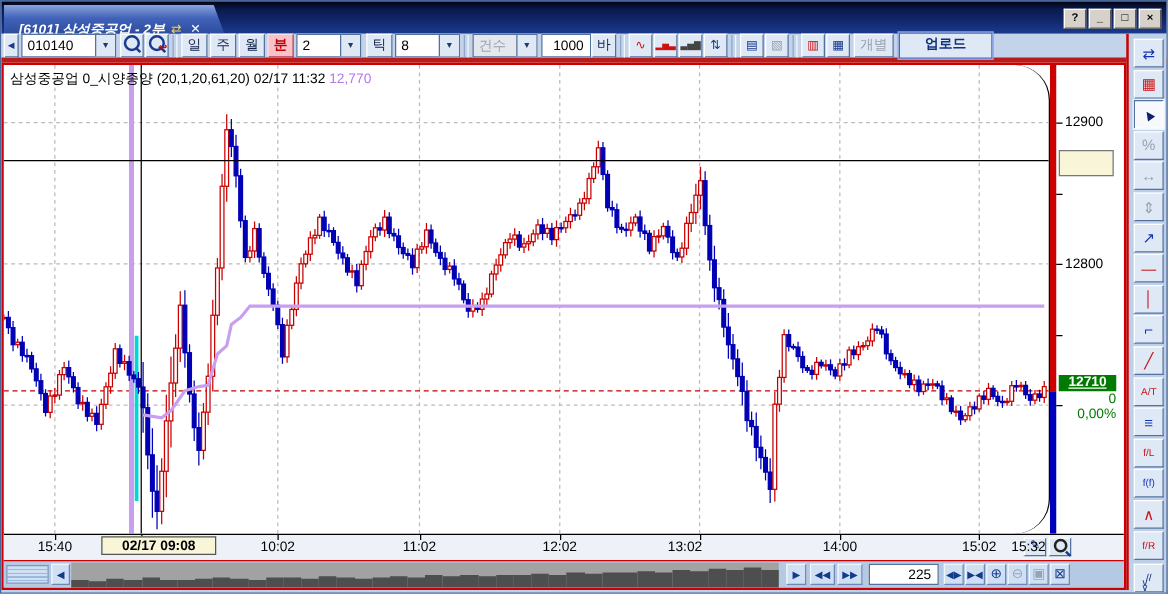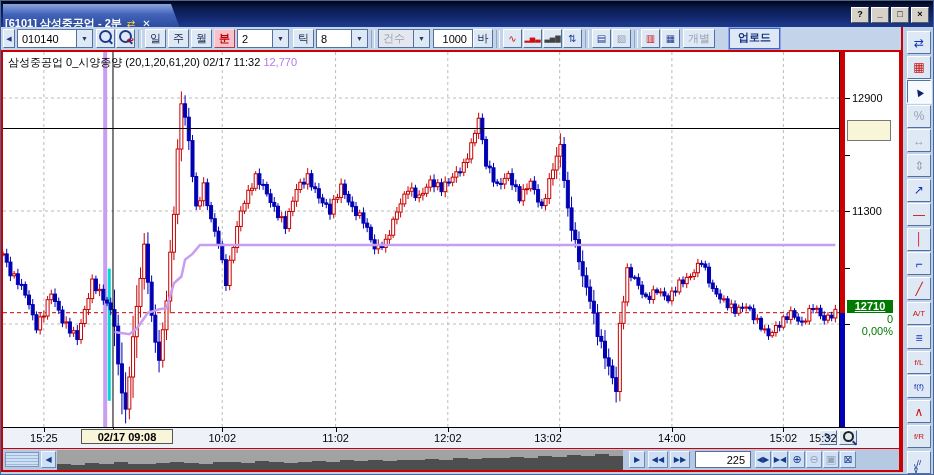--- a/index.html
+++ b/index.html
@@ -1,45 +1,45 @@
 <!DOCTYPE html>
 <html><head>
 <meta charset="utf-8">
 <style>
   html,body{margin:0;padding:0;}
   body{font-family:"Liberation Sans","DejaVu Sans",sans-serif;font-size:11px;}
   #win{position:relative;width:934px;height:475px;background:#bdd0e7;border:1px solid #47679c;box-sizing:border-box;overflow:hidden;}
   
   #titlebar{position:absolute;left:0;top:0;width:934px;height:26px;background:linear-gradient(180deg,#01030f 0%,#0a1a4e 25%,#12276b 60%,#1b3a8e 100%);}
-  #title-tab{position:absolute;left:2px;top:3px;width:182px;height:38px;background:linear-gradient(180deg,#8ba4dd 0%,#4062b8 28%,#16327e 100%);clip-path:polygon(0 0,calc(100% - 14px) 0,100% 100%,0 100%);color:#fff;display:flex;align-items:center;padding-left:2px;box-sizing:border-box;gap:5px;}
+  #title-tab{position:absolute;left:2px;top:3px;width:182px;height:38px;background:linear-gradient(180deg,#8ba4dd 0%,#4062b8 28%,#16327e 100%);clip-path:polygon(0 0,calc(100% - 14px) 0,100% 100%,0 100%);color:#fff;display:flex;align-items:center;padding-left:12px;box-sizing:border-box;gap:5px;font-style:italic;}
   #title-tab .t{font-weight:bold;font-size:11px;white-space:nowrap;}
   #tab-swap{color:#ffd24a;font-size:10px;}
   #tab-close{color:#fff;font-weight:bold;font-size:10px;margin-left:2px;cursor:default;}
   #winbtns{position:absolute;right:6px;top:6px;display:flex;gap:2px;}
   .wbtn{width:16px;height:14px;background:#d6d2ca;border:1px solid;border-color:#fff #5a5a5a #5a5a5a #fff;font-size:9px;line-height:12px;text-align:center;color:#000;font-weight:bold;}
   
-  #toolbar{position:absolute;left:0;top:26px;width:934px;height:24px;background:#c3d4ea;border-bottom:1px solid #b91c1c;display:flex;align-items:center;padding-left:2px;box-sizing:border-box;}
+  #toolbar{position:absolute;left:0;top:26px;width:934px;height:24px;background:#c3d4ea;border-bottom:5px solid #b91c1c;display:flex;align-items:center;padding-left:2px;box-sizing:border-box;}
   .tb-sep{width:2px;height:18px;border-left:1px solid #8fa6c6;border-right:1px solid #f2f7fd;margin:0 3px;}
   .btn{background:#dfe9f6;border:1px solid;border-color:#fdfeff #53719e #53719e #fdfeff;height:19px;line-height:17px;text-align:center;color:#10224a;box-sizing:border-box;padding:0 3px;white-space:nowrap;}
   .btn.icon{width:19px;padding:0;font-size:10px;color:#1b3a8e;}
   .btn.gray{color:#98a2ae;}
   .btn.active-pink{background:#f8c2ca;border-color:#f8dde2 #b04050 #b04050 #f8dde2;color:#c00000;font-weight:bold;}
   .combo{background:#fff;border:1px solid #53719e;height:19px;display:flex;align-items:center;box-sizing:border-box;padding-left:4px;}
   .combo .val{flex:1;color:#000;}
   .combo .dd{width:15px;height:100%;background:#dfe9f6;border-left:1px solid #53719e;font-size:7px;color:#203a66;display:flex;align-items:center;justify-content:center;}
   .combo.disabled{background:#e4e8ee;}
   .combo.disabled .val{color:#9aa2ae;}
   .tb-input{border:1px solid #53719e;height:19px;box-sizing:border-box;text-align:right;font-size:11px;font-family:inherit;padding:0 5px;}
   .mag{position:relative;display:inline-block;width:9px;height:9px;border:2px solid #1b3a8e;border-radius:50%;}
   .mag:after{content:"";position:absolute;width:5px;height:2px;background:#1b3a8e;transform:rotate(45deg);left:7px;top:9px;}
   .red-arr{position:absolute;color:#cc0000;font-size:9px;right:0;bottom:-2px;font-weight:bold;}
-  #upload-btn{font-weight:bold;color:#12327e;background:#dfe9f6;border:1px solid #4466cc;outline:1px solid #8aa6e0;height:19px;line-height:17px;padding:0 8px;margin-left:14px;}
+  #upload-btn{font-weight:bold;color:#12327e;background:#dfe9f6;border:1px solid #4466cc;outline:1px solid #8aa6e0;height:19px;line-height:17px;padding:0 20px;margin-left:4px;}
   
   #chart-frame{position:absolute;left:0;top:49px;width:900px;height:422px;border:2px solid #cc0000;box-sizing:border-box;background:#fff;}
-  #plot{position:absolute;left:0;top:0;width:836px;height:375px;border-right:1px solid #000;box-sizing:content-box;}
+  #plot{position:absolute;left:0;top:0;width:836px;height:375px;border-right:1px solid #000;box-sizing:content-box;border-radius:28px;}
   #chart-header{position:absolute;left:5px;top:3px;color:#000;font-size:11px;white-space:nowrap;z-index:5;}
   #chart-header .ma-val{color:#b478e8;}
   
   #yaxis{position:absolute;left:837px;top:0;width:59px;height:375px;background:#fff;}
   #colorbar-red{position:absolute;left:0;top:0;width:5px;background:#cc0000;}
   #colorbar-blue{position:absolute;left:0;width:5px;background:#0000bb;}
   .ytick{position:absolute;left:5px;width:5px;height:1px;background:#000;}
   .ylab{position:absolute;left:12px;width:44px;color:#000;font-size:11px;}
   #cross-box{position:absolute;left:7px;width:44px;height:21px;background:#f8f5d8;border:1px solid #777;box-sizing:border-box;}
   #cur-price{position:absolute;left:7px;width:46px;text-align:center;background:#007a00;color:#fff;font-weight:bold;text-decoration:underline;height:13px;line-height:13px;}
@@ -614,29 +614,29 @@
       <div id="cross-box" style="top: 67.51px;"></div>
       <div id="cur-price" style="top: 247.7px;">12710</div>
       <div id="cur-change" style="top: 260.7px;">0</div>
       <div id="cur-pct" style="top: 272.7px;">0,00%</div>
     <div class="ytick" style="top: 46px;"></div>
         <div class="ytick" style="top: 102.5px;"></div>
         <div class="ytick" style="top: 159px;"></div>
         <div class="ytick" style="top: 215.5px;"></div>
         <div class="ytick" style="top: 272px;"></div>
         <div class="ylab" style="top: 40px;">12900</div>
-        <div class="ylab" style="top: 153px;">11300</div>
+        <div class="ylab" style="top: 153px;">12800</div>
       </div>
 
     <div id="xaxis">
       <div class="ax-btn" style="left:816px;">✎</div>
       <div class="ax-btn" style="left:836px;"><span class="mag" style="width:7px;height:7px;border-color:#222;"></span></div>
       <div id="xaxis-end">15:32</div>
     <div class="xtick" style="left: 40.876px;"></div>
-        <div class="xlab" style="left: 18.876px;">15:25</div>
+        <div class="xlab" style="left: 18.876px;">15:40</div>
         <div class="xtick" style="left: 109.994px;"></div>
         <div class="xlab boxed" style="left: 77.9936px;">02/17 09:08</div>
         <div class="xtick" style="left: 219.244px;"></div>
         <div class="xlab" style="left: 197.244px;">10:02</div>
         <div class="xtick" style="left: 332.582px;"></div>
         <div class="xlab" style="left: 310.582px;">11:02</div>
         <div class="xtick" style="left: 444.805px;"></div>
         <div class="xlab" style="left: 422.805px;">12:02</div>
         <div class="xtick" style="left: 556.657px;"></div>
         <div class="xlab" style="left: 523px;">13:02</div>

